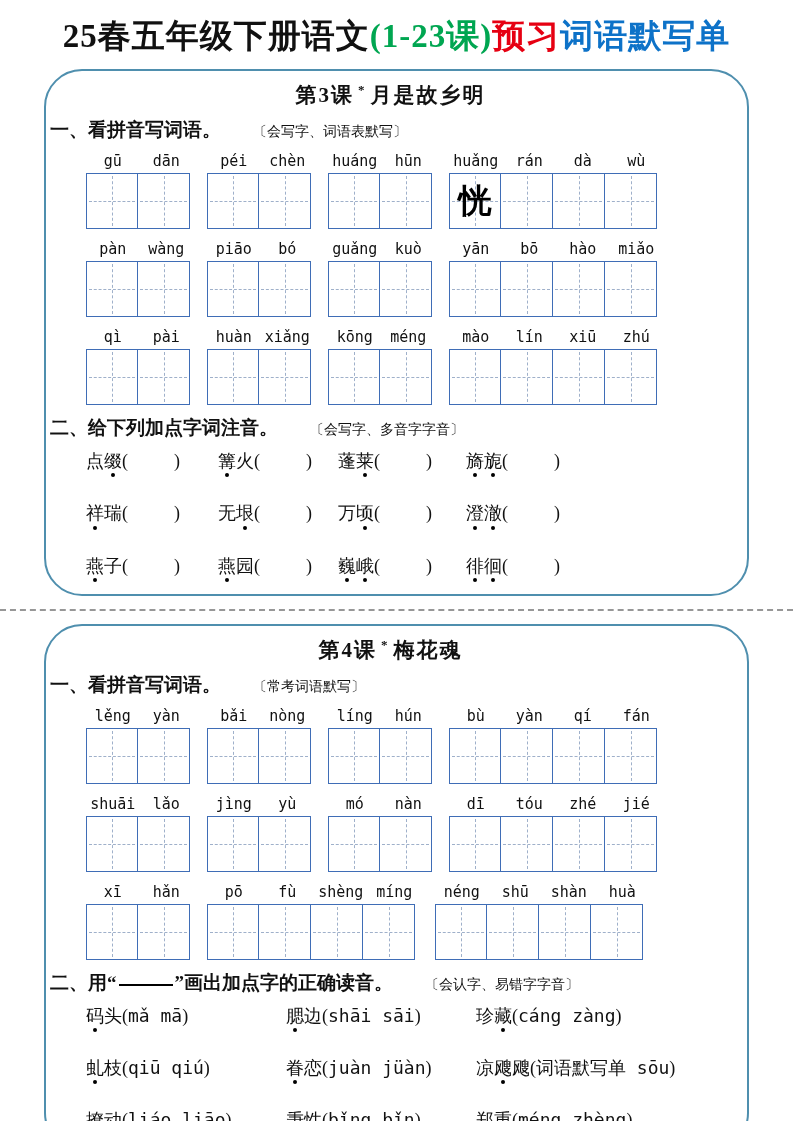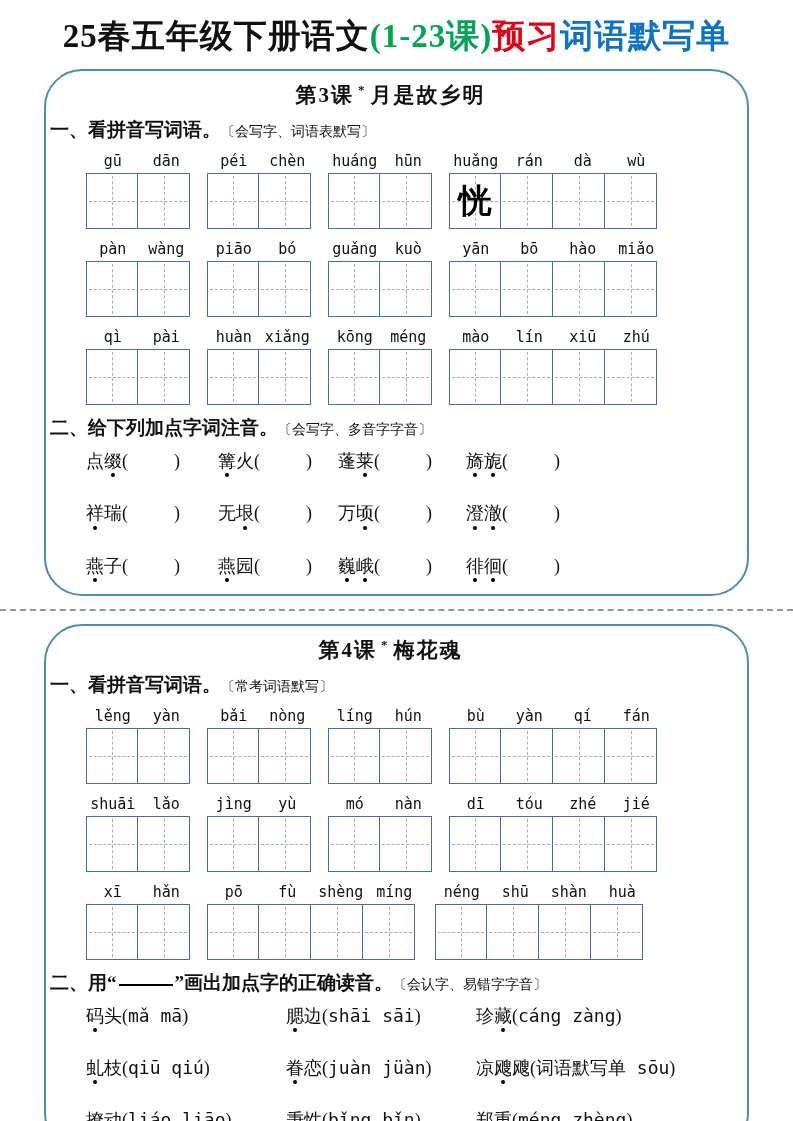--- a/index.html
+++ b/index.html
@@ -27,21 +27,21 @@
     background:#fff;
   }
   .lesson-title{
     text-align:center;font-size:21px;font-weight:bold;
     margin:4px 0 8px;letter-spacing:2px;
   }
   .lesson-title .star{
     font-size:13px;vertical-align:super;margin:0 4px;font-weight:bold;
   }
   .part-head{font-size:19px;font-weight:bold;margin:4px 0 8px;}
-  .part-note{font-size:14px;font-weight:500;letter-spacing:0;}
+  .part-note{font-size:14px;font-weight:500;letter-spacing:0;margin-left:32px;}
   .blank-line{
     display:inline-block;width:54px;height:4px;
     border-bottom:2.5px solid #000;margin:0 2px 3px 2px;vertical-align:baseline;
   }
   
   .grid-area{margin-left:36px;margin-bottom:6px;}
   .grid-row{display:flex;gap:14px;margin-bottom:10px;}
   .pinyin-row{display:flex;height:21px;}
   .pinyin-syll{
     width:53.5px;text-align:center;

